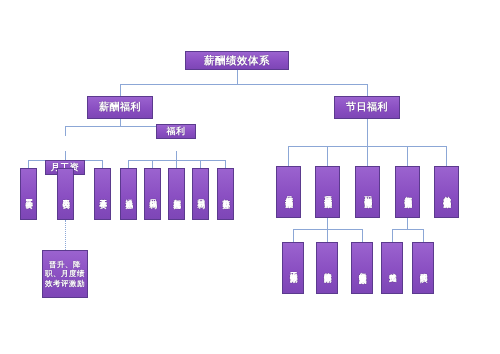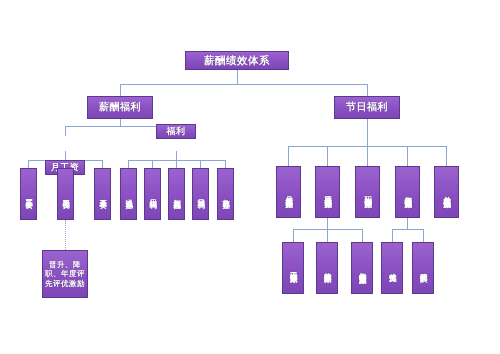--- a/index.html
+++ b/index.html
@@ -134,21 +134,21 @@
     <span>工龄工资</span>
   </div>
   <div class="node v-node v1" style="left:57px;top:168px;">
     <span>岗位工资</span>
   </div>
   <div class="node v-node v1" style="left:94px;top:168px;">
     <span>基本工资</span>
   </div>
 
   <div class="node policy" style="left:42px;top:250px;">
-    <span>晋升、降职、年度评先评优激励</span>
+    <span>晋升、降职、月度绩效考评激励</span>
   </div>
 
   <div class="node v-node v1" style="left:120px;top:168px;">
     <span>通讯补贴</span>
   </div>
   <div class="node v-node v1" style="left:144px;top:168px;">
     <span>生日福利</span>
   </div>
   <div class="node v-node v1" style="left:168px;top:168px;">
     <span>贺礼慰问金</span>

